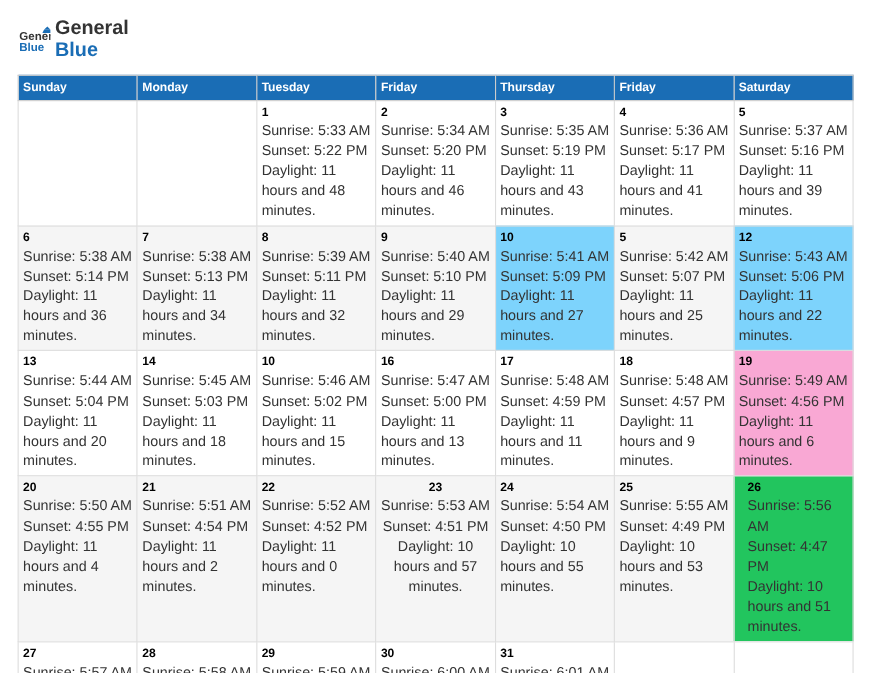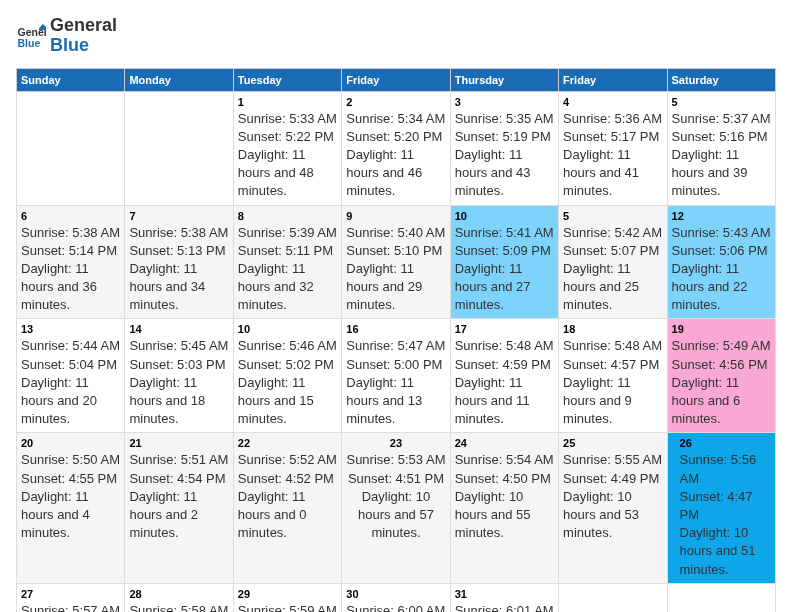--- a/index.html
+++ b/index.html
@@ -321,21 +321,21 @@
           </div>
         </td>
         <td style="background: rgb(245, 245, 245);">
           <span class="day-num">25</span>
           <div class="day-info">
             Sunrise: 5:55 AM<br>
             Sunset: 4:49 PM<br>
             Daylight: 10 hours and 53 minutes.
           </div>
         </td>
-        <td style="background: #0ea5e9; padding-left: 12px;">
+        <td style="background: #22c55e; padding-left: 12px;">
           <span class="day-num">26</span>
           <div class="day-info">
             Sunrise: 5:56 AM<br>
             Sunset: 4:47 PM<br>
             Daylight: 10 hours and 51 minutes.
           </div>
         </td>
       </tr>
       <tr>
         <td style="background: rgb(255, 255, 255);">

